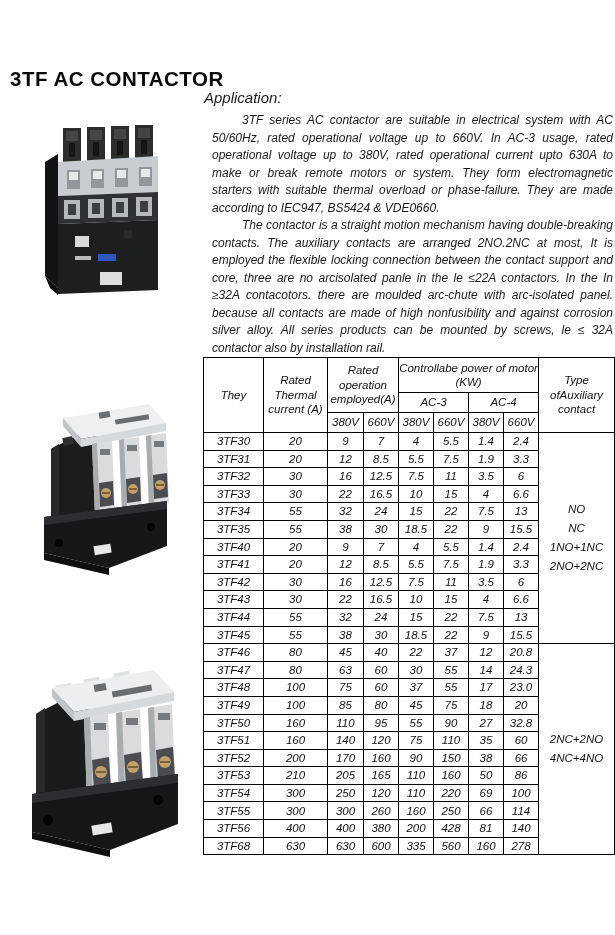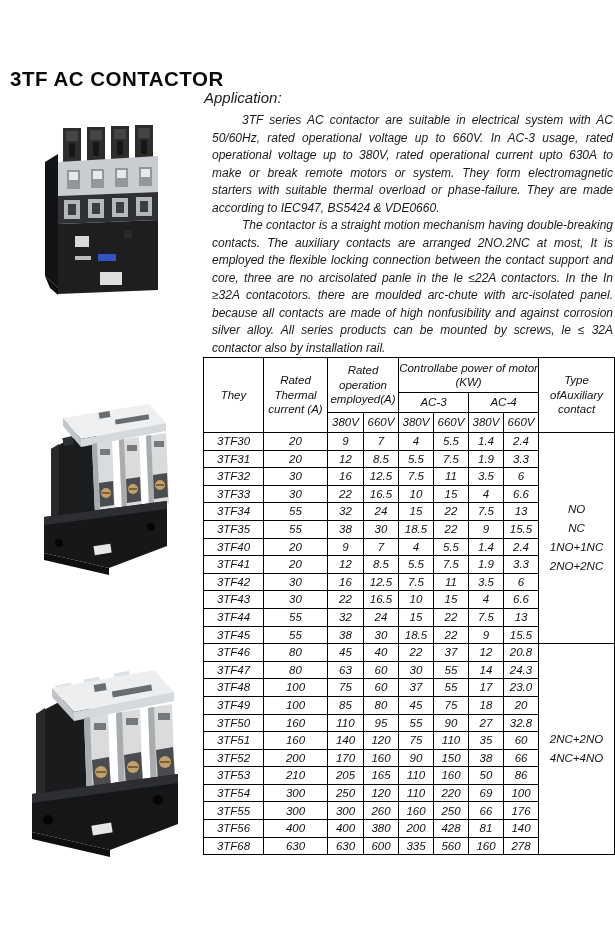--- a/index.html
+++ b/index.html
@@ -478,21 +478,21 @@
           <td>100</td>
         </tr>
         <tr>
           <td>3TF55</td>
           <td>300</td>
           <td>300</td>
           <td>260</td>
           <td>160</td>
           <td>250</td>
           <td>66</td>
-          <td>176</td>
+          <td>114</td>
         </tr>
         <tr>
           <td>3TF56</td>
           <td>400</td>
           <td>400</td>
           <td>380</td>
           <td>200</td>
           <td>428</td>
           <td>81</td>
           <td>140</td>

